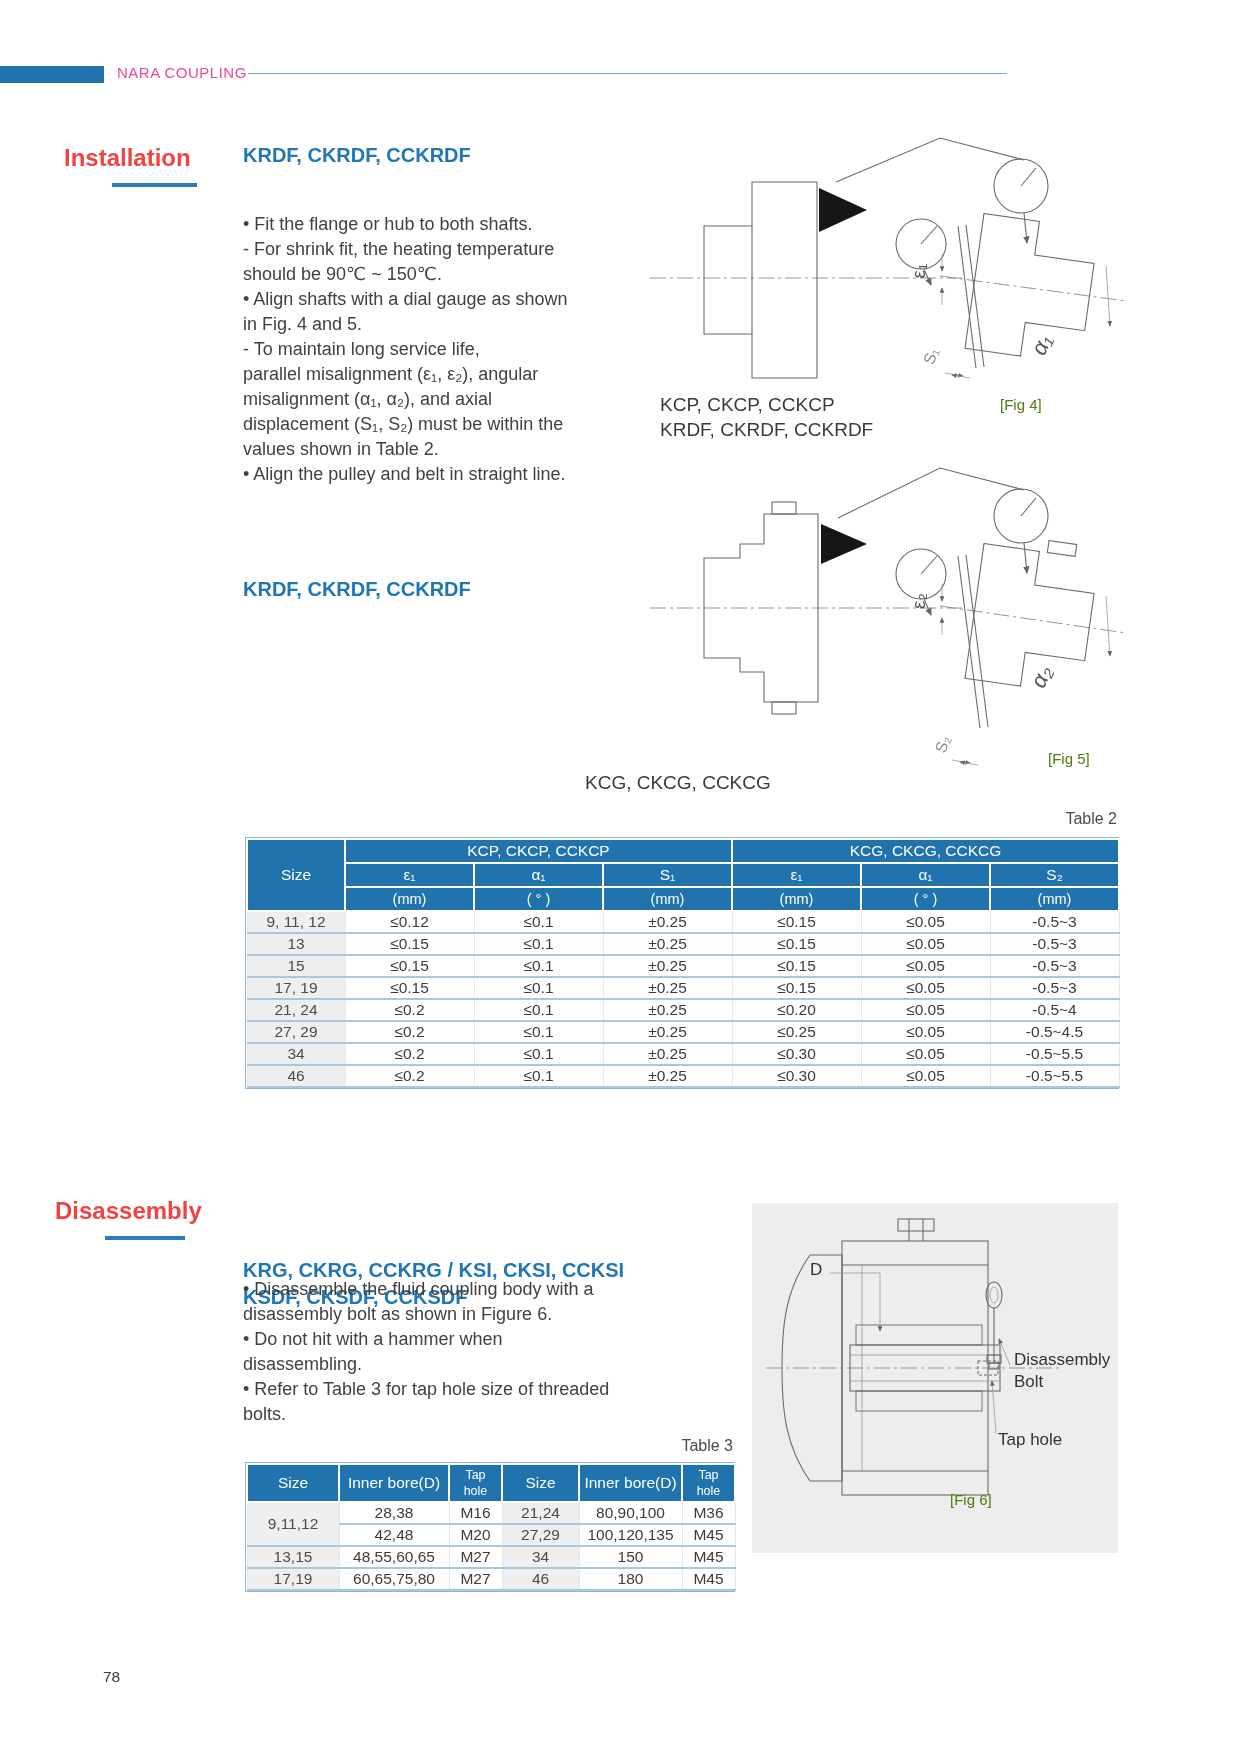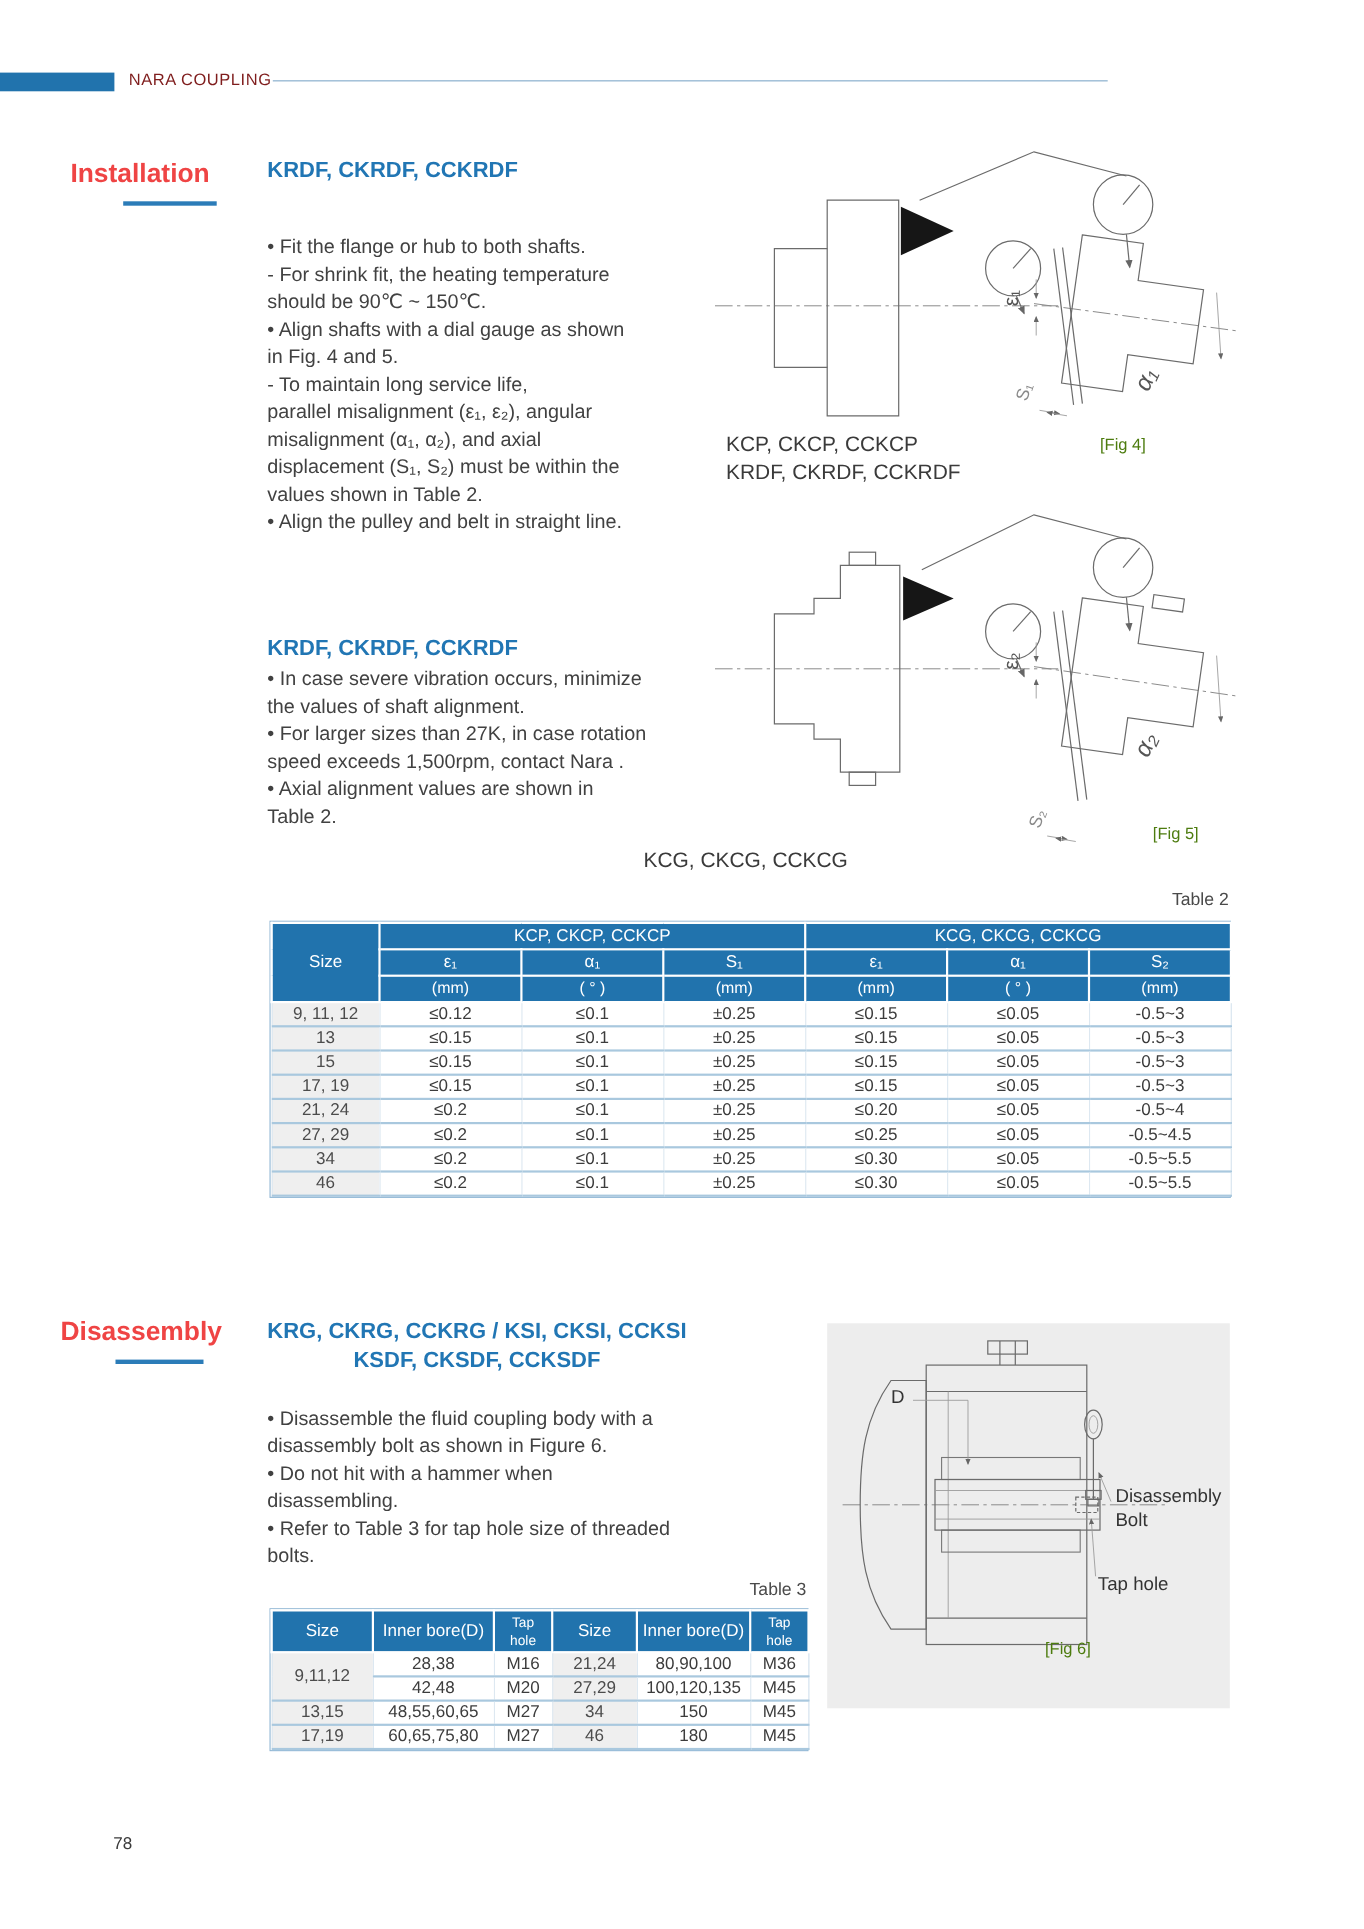--- a/index.html
+++ b/index.html
@@ -6,21 +6,21 @@
   .page {
     position:relative; width:1240px; height:1754px; background:#ffffff;
     font-family:"Liberation Sans","DejaVu Sans",sans-serif; color:#414141;
     overflow:hidden;
   }
   .abs { position:absolute; }
   .pre { white-space:pre-line; }
 
   
   .brandbar { left:0; top:66px; width:104px; height:17px; background:#2173ad; }
-  .brand { left:117px; top:64px; font-size:15px; letter-spacing:.5px; color:#7f1d1d; }
+  .brand { left:117px; top:64px; font-size:15px; letter-spacing:.5px; color:#ec4899; }
   .headrule { left:248px; top:73px; width:759px; height:1px; background:#7fa9c9; }
 
   
   .sec-title { font-size:24px; font-weight:bold; color:#ef4444; }
   .sec-underline { height:4px; background:#2b7cb8; }
 
   
   .blue-head { font-size:20px; font-weight:bold; color:#2176b4; line-height:27px; }
 
   
@@ -125,26 +125,20 @@
     <text x="296" y="230" transform="rotate(-70 296 230)" text-anchor="middle" font-size="16" fill="#8a8a8a">S₁</text>
     <text x="408" y="220" transform="rotate(-65 408 220)" text-anchor="middle" font-size="22" font-style="italic" fill="#555">α₁</text>
   </svg>
   <div class="abs fig-cap" style="left:660px;top:392px;">
     <div>KCP, CKCP, CCKCP</div>
     <div>KRDF, CKRDF, CCKRDF</div>
   </div>
   <div class="abs fig-tag" style="left:1000px;top:396px;">[Fig 4]</div>
 
   <div class="abs blue-head" style="left:243px;top:576px;">KRDF, CKRDF, CCKRDF</div>
-  <div class="abs body-text pre" style="left:243px;top:605px;width:430px;">• In case severe vibration occurs, minimize
-the values of shaft alignment.
-• For larger sizes than 27K, in case rotation
-speed exceeds 1,500rpm, contact Nara .
-• Axial alignment values are shown in
-Table 2.</div>
 
   <svg class="fig-svg" style="left:640px;top:438px;width:490px;height:338px;" viewBox="0 0 490 338">
     <defs>
       <marker id="a5" markerWidth="8" markerHeight="8" refX="6" refY="3" orient="auto">
           <path d="M0,0 L7,3 L0,6 Z" fill="#666"></path>
         </marker>
     </defs>
     <path class="cl" d="M10,170 H322"></path>
     <path class="cl" d="M300,168 L486,195"></path>
     <g>
@@ -289,21 +283,21 @@
           <td>≤0.30</td>
           <td>≤0.05</td>
           <td>-0.5~5.5</td>
         </tr>
       </tbody>
     </table>
   </div>
 
   <div class="abs sec-title" style="left:55px;top:1197px;">Disassembly</div>
   <div class="abs sec-underline" style="left:105px;top:1236px;width:80px;"></div>
-  <div class="abs blue-head" style="left:243px;top:1197px;text-align:center;">
+  <div class="abs blue-head" style="left:243px;top:1257px;">
     <div>KRG, CKRG, CCKRG / KSI, CKSI, CCKSI</div>
     <div>KSDF, CKSDF, CCKSDF</div>
   </div>
   <div class="abs body-text pre" style="left:243px;top:1277px;width:430px;">• Disassemble the fluid coupling body with a
 disassembly bolt as shown in Figure 6.
 • Do not hit with a hammer when
 disassembling.
 • Refer to Table 3 for tap hole size of threaded
 bolts.</div>
 

